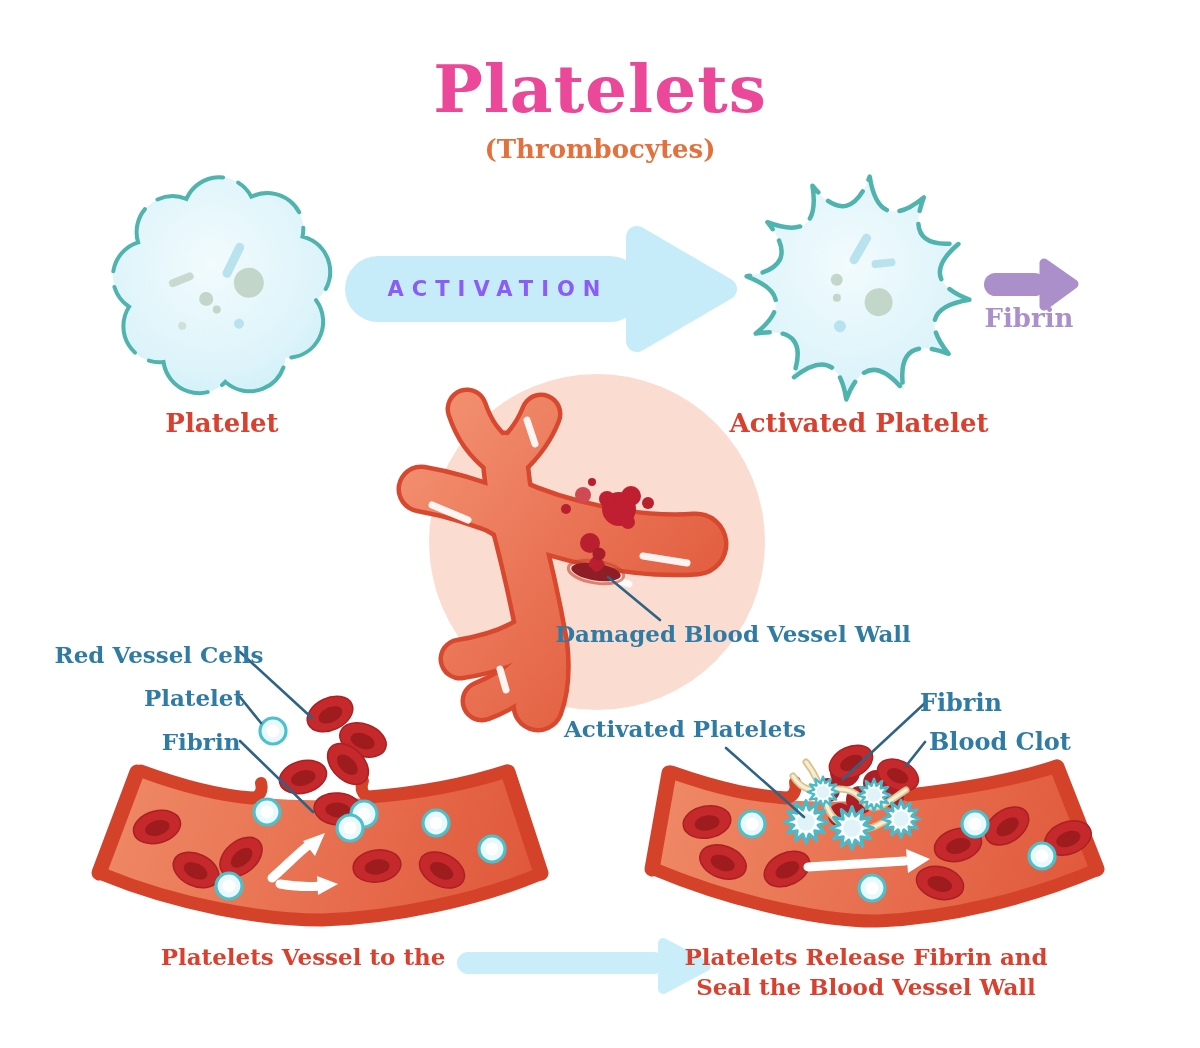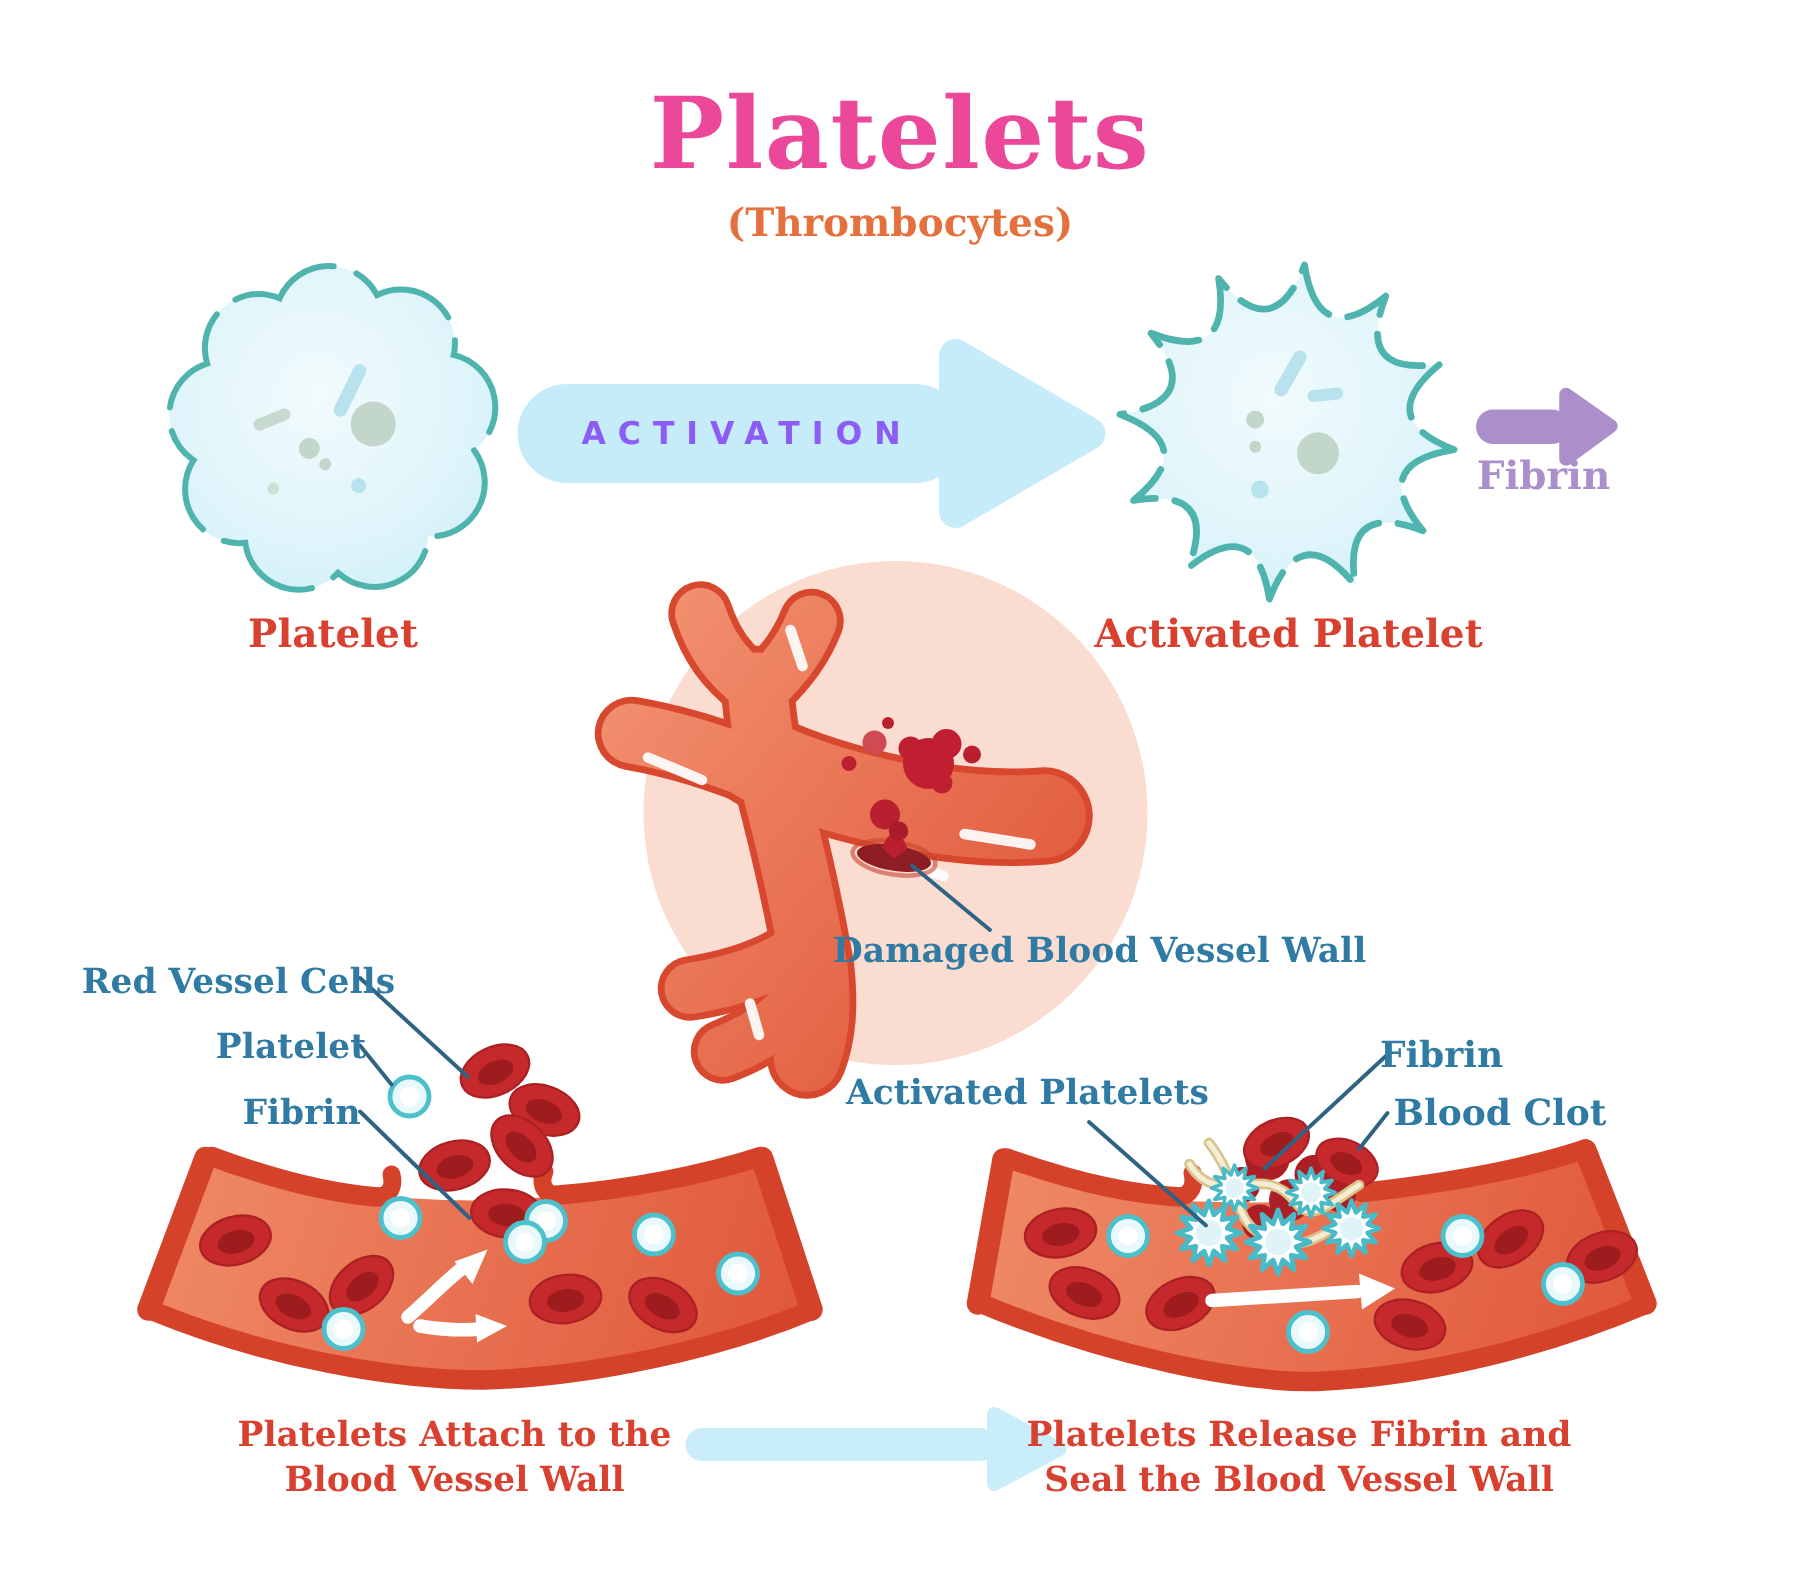--- a/index.html
+++ b/index.html
@@ -270,21 +270,20 @@
 
 <div class="lbl blue lab23" style="left:159px;top:641px;">Red Vessel Cells</div>
 <div class="lbl blue lab23" style="left:194px;top:684px;">Platelet</div>
 <div class="lbl blue lab23" style="left:201px;top:728px;">Fibrin</div>
 
 <div class="lbl blue lab23" style="left:685px;top:715px;text-align:center;">Activated Platelets</div>
 <div class="lbl blue lab24" style="left:961px;top:688px;">Fibrin</div>
 <div class="lbl blue lab24" style="left:980px;top:727px;margin-left:20px;">Blood Clot</div>
 
 <div class="caption" style="left:303px;top:942px;">
-  <span>Platelets Attach to the</span><br>
-  <span>Blood Vessel Wall</span>
+  <span>Platelets Vessel to the</span><br>
 </div>
 <div class="caption" style="left:866px;top:942px;">
   <span>Platelets Release Fibrin and</span><br>
   <span>Seal the Blood Vessel Wall</span>
 </div>
 
 </div>
 
 </body></html>

